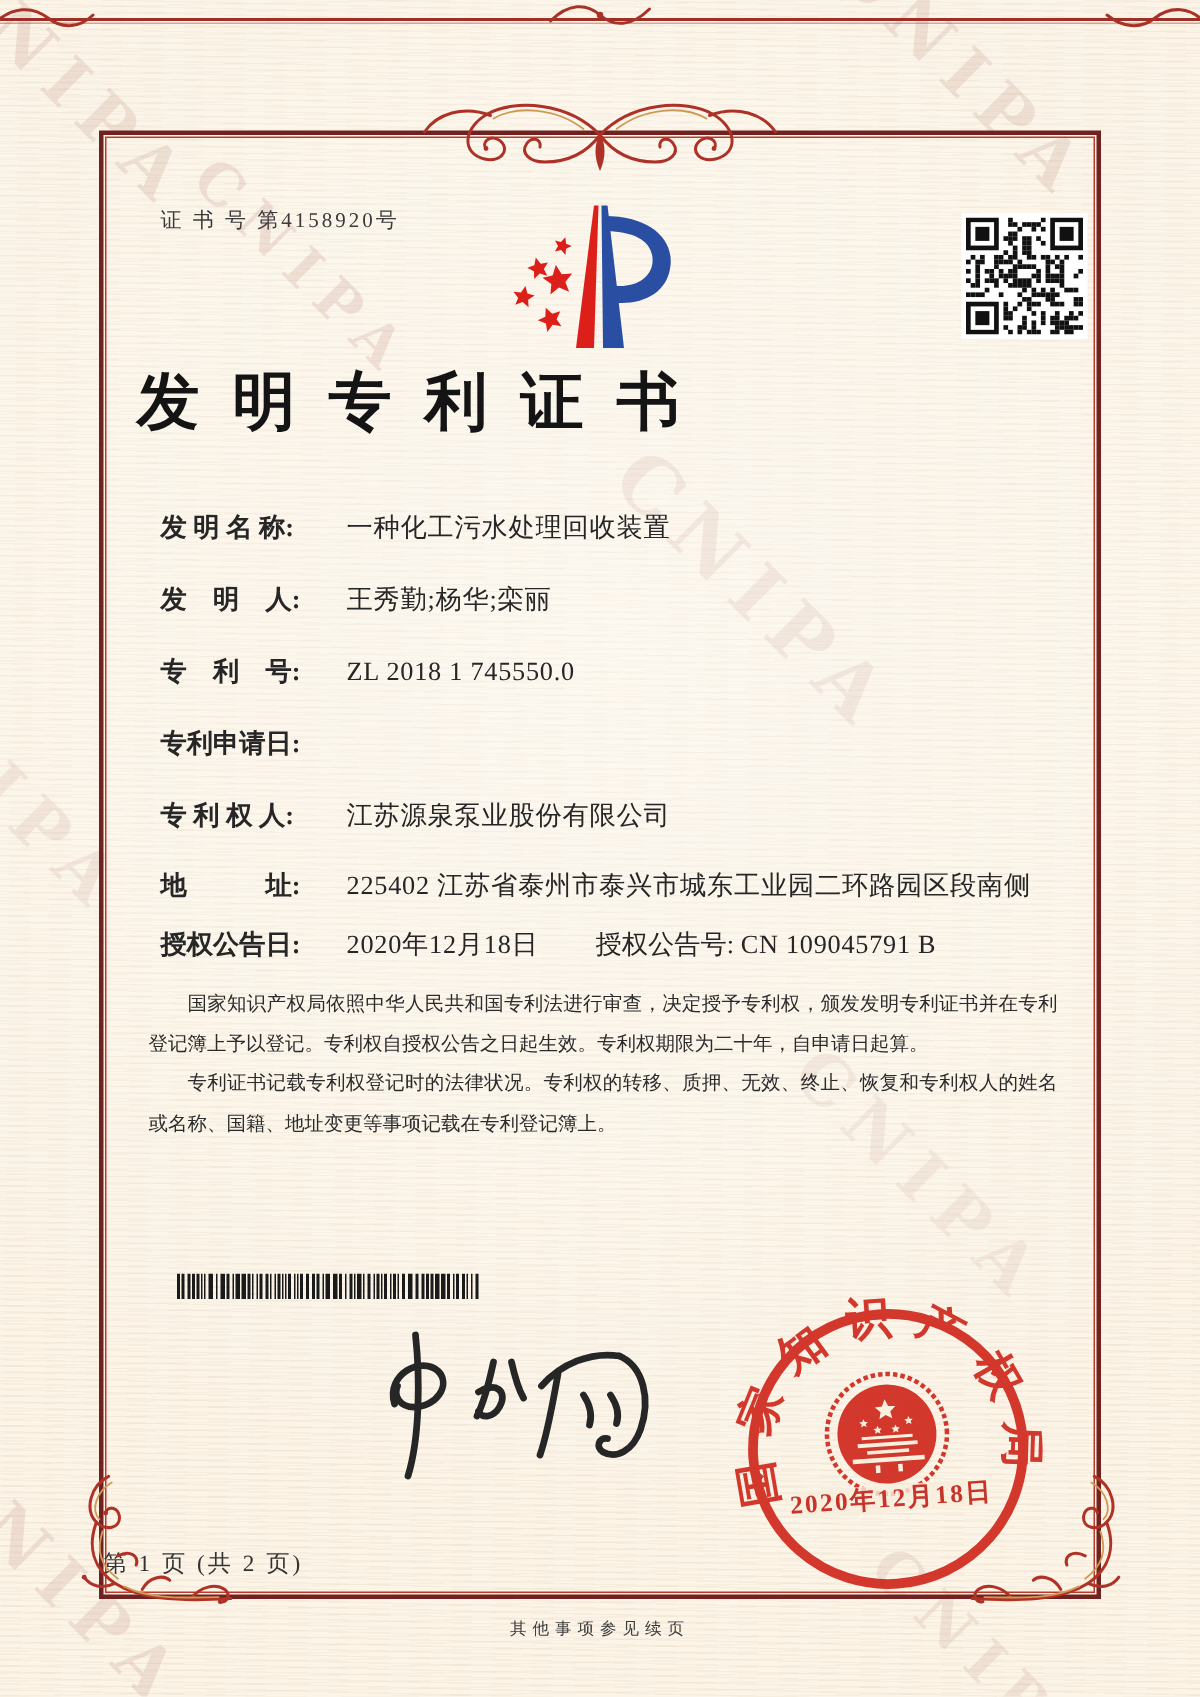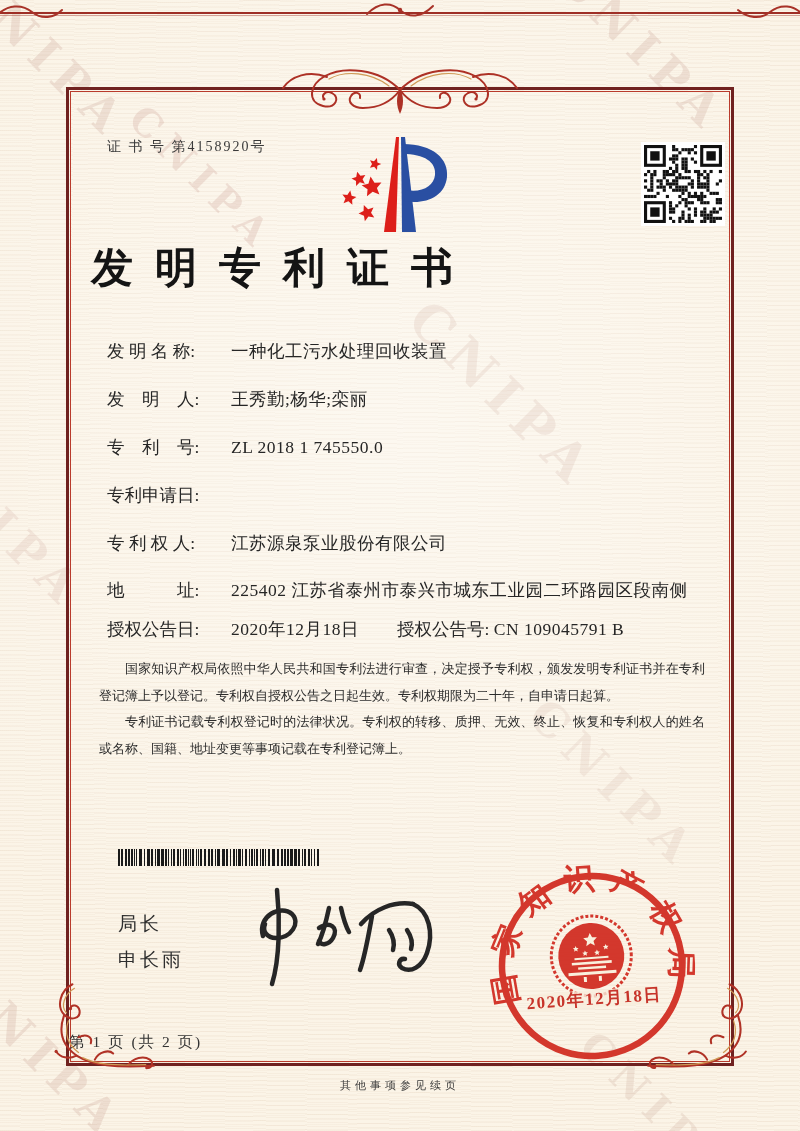--- a/index.html
+++ b/index.html
@@ -38,21 +38,21 @@
   .frame::before{content:"";position:absolute;inset:1px;border:1px solid #b93b2c;pointer-events:none;}
   
   .cert-no{position:absolute;left:38px;top:48px;font-size:14px;letter-spacing:2px;color:#3a3a3a;}
   .logo{position:absolute;left:267px;top:42px;width:130px;height:106px;}
   .qr{position:absolute;left:572px;top:52px;width:78px;height:78px;background:#fff;padding:3px;}
   .title{position:absolute;left:0;right:0;top:150px;text-align:left;font-size:42px;font-weight:bold;
          letter-spacing:22px;text-indent:22px;color:#141414;}
   
   .fields{position:absolute;left:38px;right:24px;top:248px;color:#262626;}
   .frow{display:flex;font-size:17.5px;line-height:27px;margin-bottom:21px;}
-  .flabel{flex:0 0 124px;white-space:pre;}
+  .flabel{flex:0 0 124px;white-space:pre;font-weight:bold;}
   .fvalue{flex:1;letter-spacing:0.5px;}
   .frow.addr{line-height:25px;margin-bottom:13px;}
   .grant{display:flex;font-size:17.5px;line-height:27px;}
   .grant .pair2{display:flex;}
   .grant .flabel2{white-space:pre;}
   .grant .fvalue{flex:none;}
   .gd-value{width:166px;}
   
   .body-text{position:absolute;left:30px;right:26px;top:566px;font-size:13px;line-height:26.5px;
              text-align:justify;color:#2b2b2b;}
@@ -481,24 +481,20 @@
         <rect x="180" y="0" width="2" height="17"></rect>
         <rect x="184" y="0" width="1" height="17"></rect>
         <rect x="186" y="0" width="2" height="17"></rect>
         <rect x="190" y="0" width="2" height="17"></rect>
         <rect x="193" y="0" width="1" height="17"></rect>
         <rect x="196" y="0" width="1" height="17"></rect>
         <rect x="199" y="0" width="2" height="17"></rect>
       </g>
   </svg>
 
-  <div class="sig-block">
-    <div>局长</div>
-    <div>申长雨</div>
-  </div>
 
   <svg class="sig-script" viewBox="0 0 225 118">
     <g fill="none" stroke="#262626" stroke-width="4.5" stroke-linecap="round" stroke-linejoin="round">
       <path d="M34,58 C28,38 52,26 63,36 C72,45 62,60 47,60 C38,60 33,53 36,46"></path>
       <path d="M48,12 C51,40 51,80 43,106"></path>
       <path d="M100,30 C97,44 94,56 89,66"></path>
       <path d="M90,50 C101,43 110,49 104,60 C100,67 92,68 90,63"></path>
       <path d="M112,30 C114,39 116,47 120,54"></path>
       <path d="M132,46 C145,31 165,23 184,26"></path>
       <path d="M143,38 C139,60 136,78 131,92"></path>

